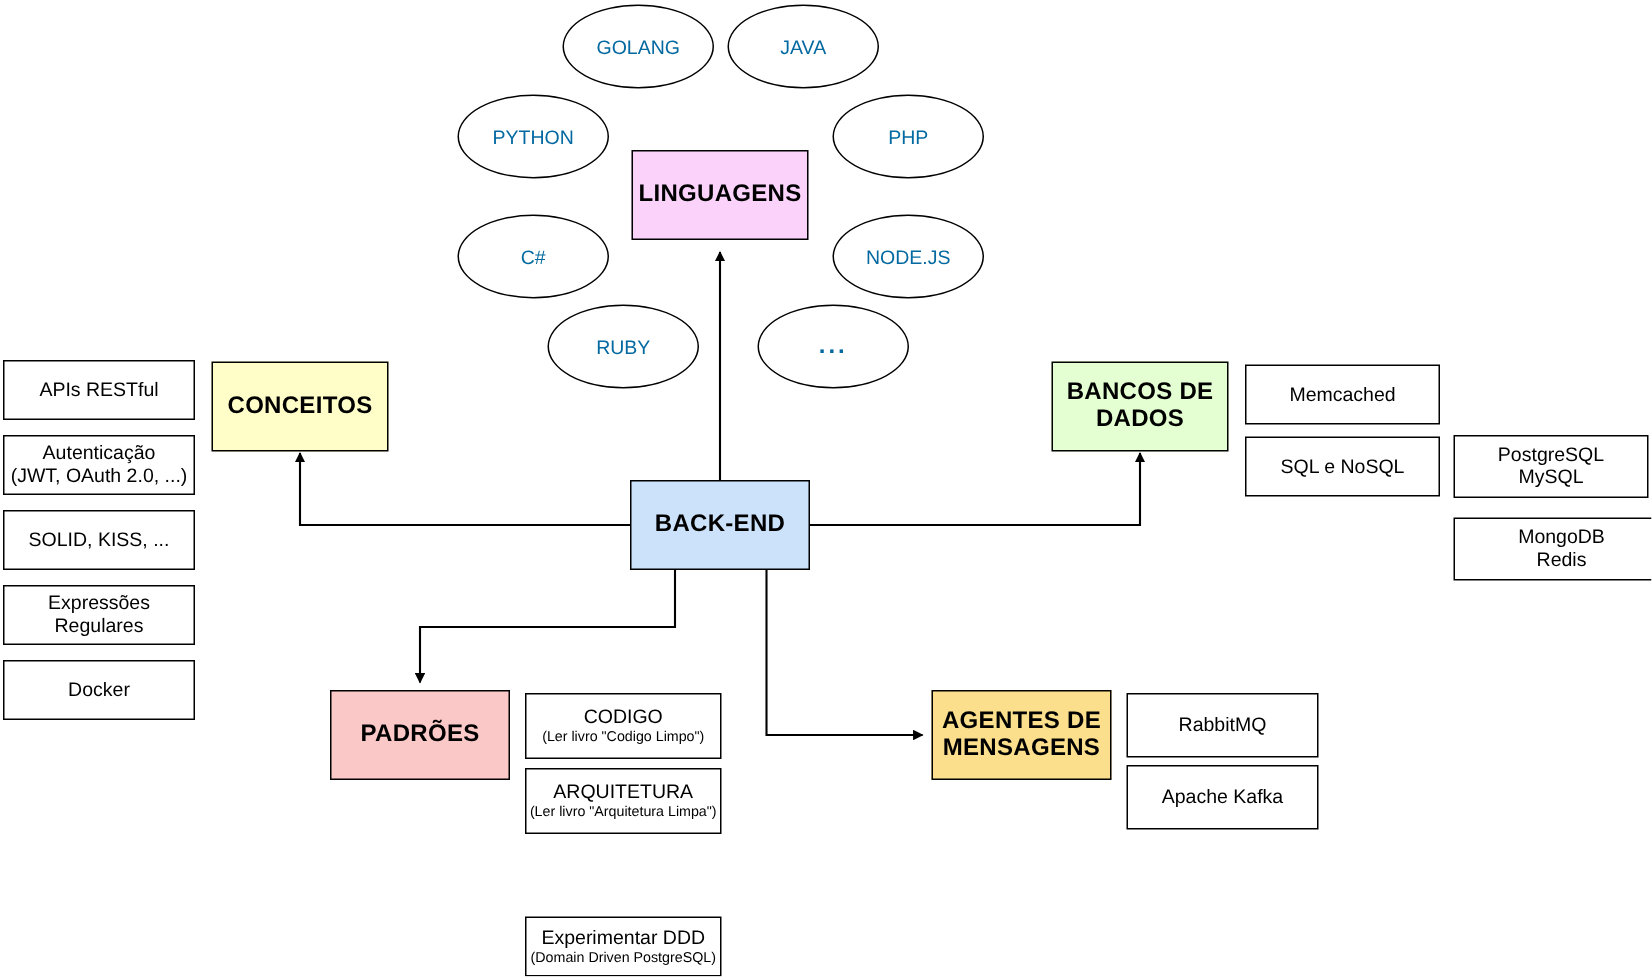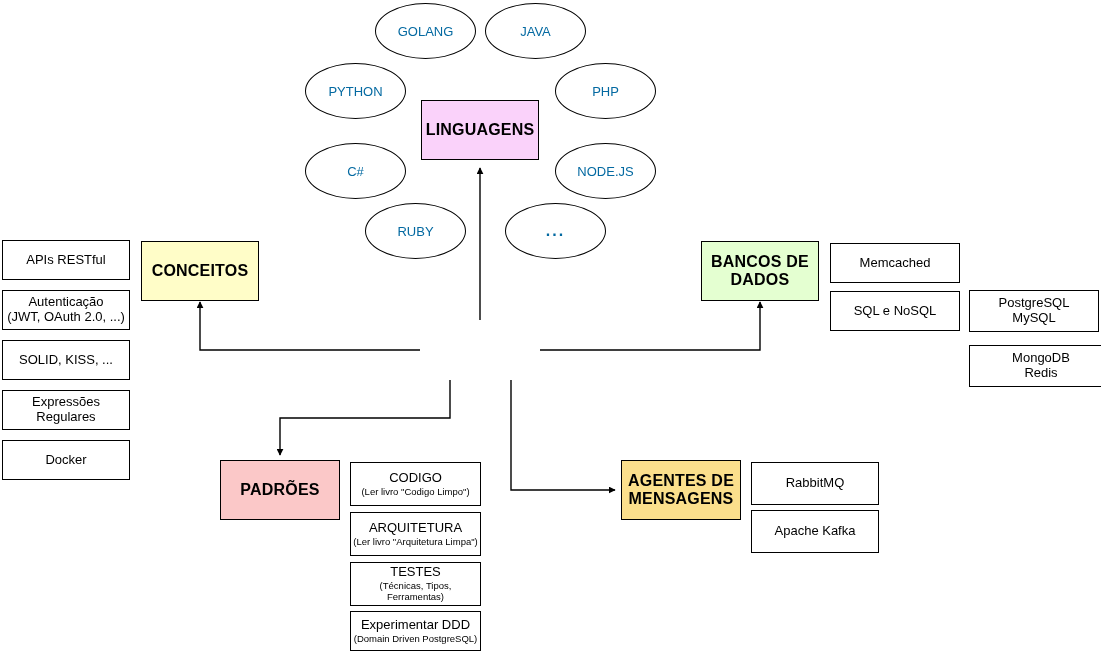--- a/index.html
+++ b/index.html
@@ -128,20 +128,23 @@
 
   <div class="node hub" style="left:141px; top:241px; width:118px; height:60px; background:#FFFDC8;">
     <span class="title">CONCEITOS</span>
   </div>
 
   <div class="node hub" style="left:701px; top:241px; width:118px; height:60px; background:#E4FFD1; white-space:pre-line;">
     <span class="title">BANCOS DE
 DADOS</span>
   </div>
 
+  <div class="node hub" style="left:420px; top:320px; width:120px; height:60px; background:#CCE2FA;">
+    <span class="title">BACK-END</span>
+  </div>
 
   <div class="node hub" style="left:220px; top:460px; width:120px; height:60px; background:#FBC8C8;">
     <span class="title">PADRÕES</span>
   </div>
 
   <div class="node leaf" style="left:2px; top:240px; width:128px; height:40px;">
     <span class="title">APIs RESTful</span>
   </div>
 
   <div class="node hub" style="left:621px; top:460px; width:120px; height:60px; background:#FBDF8C; white-space:pre-line;">
@@ -179,24 +182,20 @@
   </div>
 
   <div class="node" style="left:350px; top:462px; width:131px; height:44px;">
     <span class="title">CODIGO</span>
     <span class="sub">(Ler livro "Codigo Limpo")</span>
   </div>
   <div class="node" style="left:350px; top:512px; width:131px; height:44px;">
     <span class="title">ARQUITETURA</span>
     <span class="sub">(Ler livro "Arquitetura Limpa")</span>
   </div>
-  <div class="node" style="left:350px; top:562px; width:131px; height:44px;">
-    <span class="title">TESTES</span>
-    <span class="sub">(Técnicas, Tipos, Ferramentas)</span>
-  </div>
   <div class="node" style="left:350px; top:611px; width:131px; height:40px;">
     <span class="title">Experimentar DDD</span>
     <span class="sub">(Domain Driven PostgreSQL)</span>
   </div>
 
   <div class="node leaf" style="left:751px; top:462px; width:128px; height:43px;">
     <span class="title">RabbitMQ</span>
   </div>
   <div class="node leaf" style="left:751px; top:510px; width:128px; height:43px;">
     <span class="title">Apache Kafka</span>

